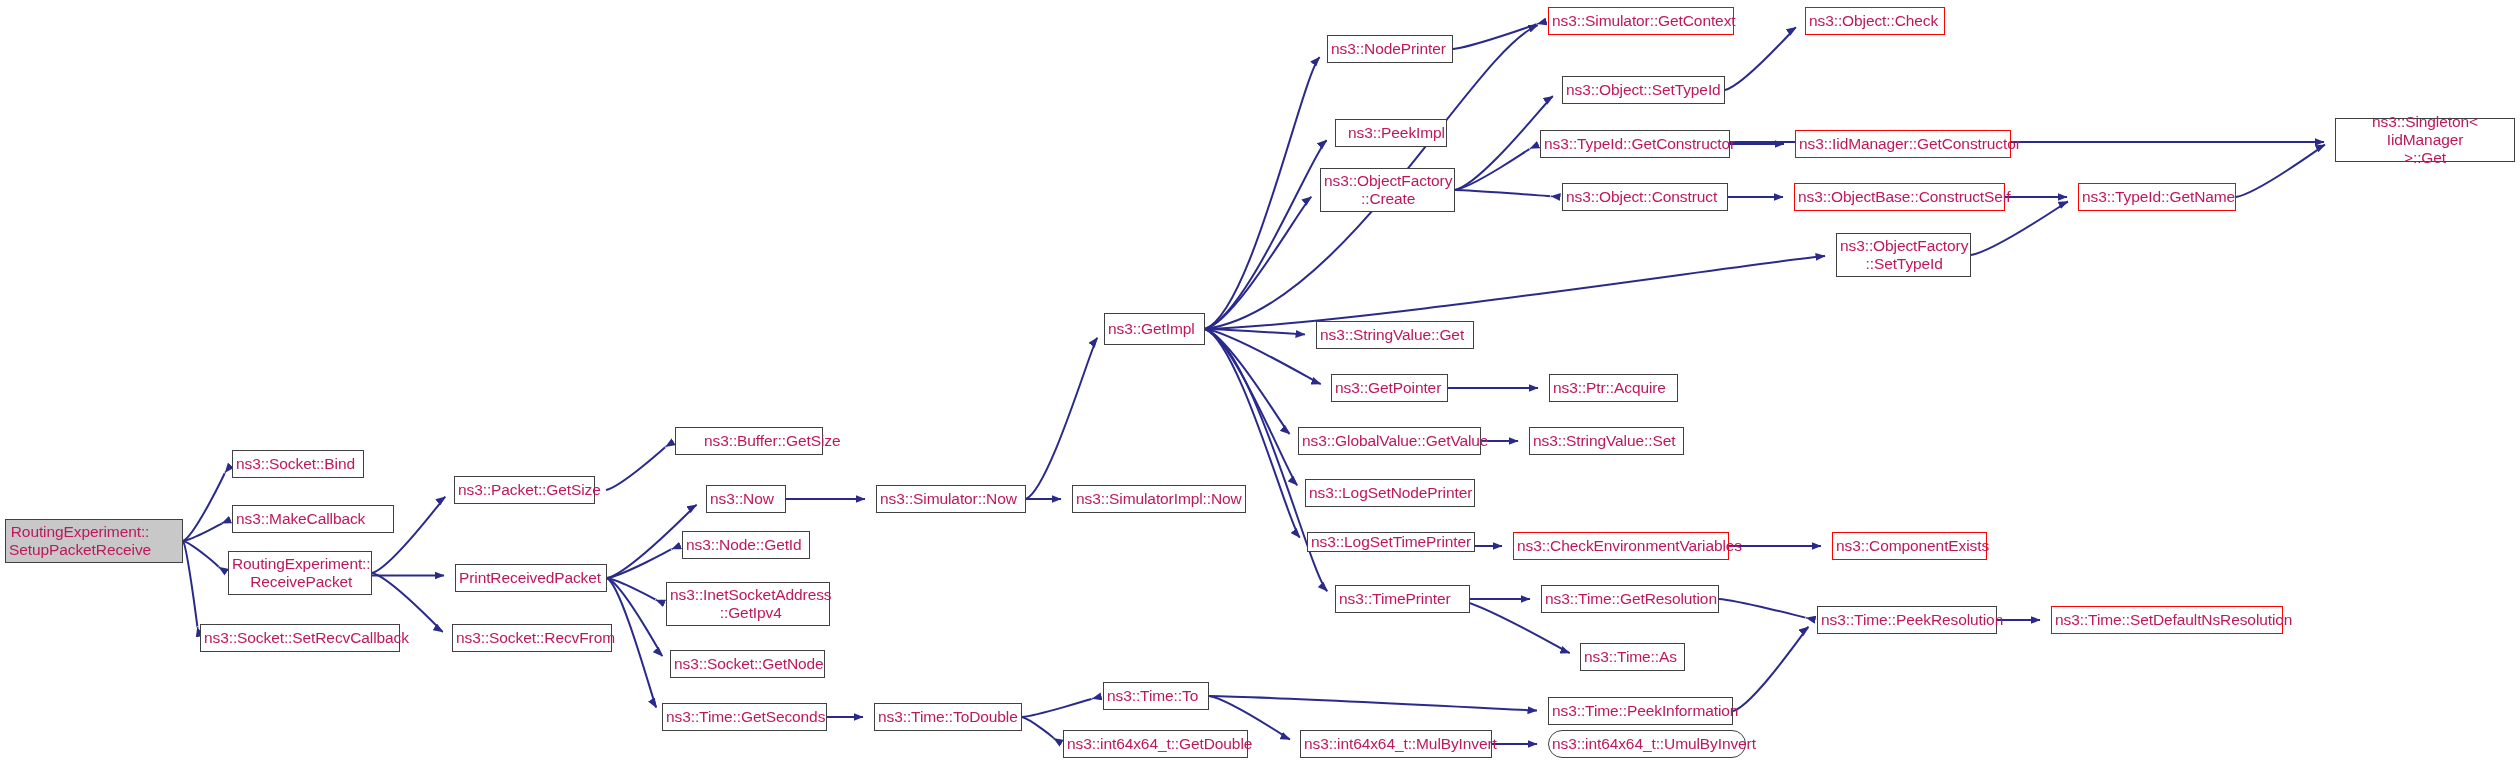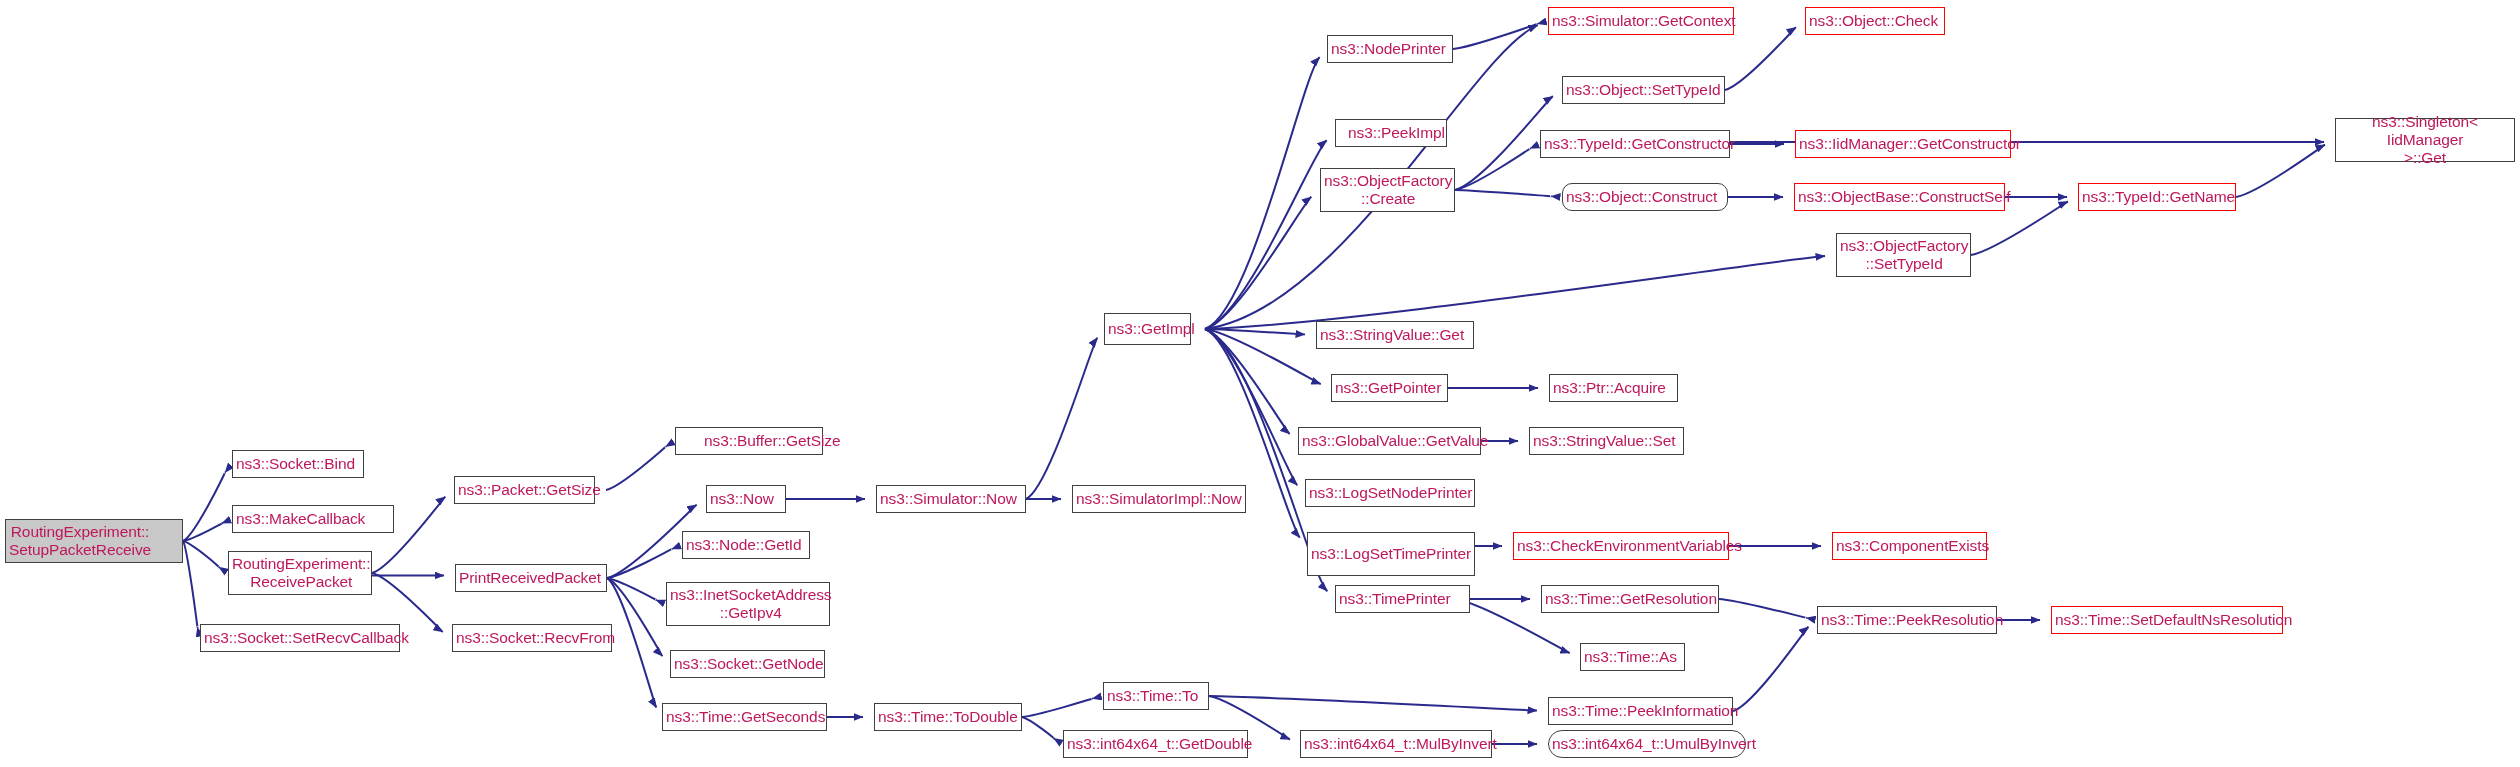--- a/index.html
+++ b/index.html
@@ -129,35 +129,35 @@
       <div class="node" style="left: 682px; top: 531px; width: 128px; height: 28px;"><span>ns3::Node::GetId</span></div>
       <div class="node" style="left: 666px; top: 582px; width: 164px; height: 44px;"><span>ns3::InetSocketAddress
 ::GetIpv4</span></div>
       <div class="node" style="left: 670px; top: 650px; width: 155px; height: 28px;"><span>ns3::Socket::GetNode</span></div>
       <div class="node" style="left: 662px; top: 703px; width: 165px; height: 28px;"><span>ns3::Time::GetSeconds</span></div>
       <div class="node" style="left: 876px; top: 485px; width: 150px; height: 28px;"><span>ns3::Simulator::Now</span></div>
       <div class="node" style="left: 874px; top: 703px; width: 148px; height: 28px;"><span>ns3::Time::ToDouble</span></div>
       <div class="node" style="left: 1072px; top: 485px; width: 174px; height: 28px;"><span>ns3::SimulatorImpl::Now</span></div>
       <div class="node" style="left: 1103px; top: 682px; width: 106px; height: 28px;"><span>ns3::Time::To</span></div>
       <div class="node" style="left: 1063px; top: 730px; width: 185px; height: 28px;"><span>ns3::int64x64_t::GetDouble</span></div>
-      <div class="node" style="left: 1104px; top: 313px; width: 87px; height: 32px;"><span>ns3::GetImpl</span></div>
+      <div class="node" style="left: 1104px; top: 313px; width: 101px; height: 32px;"><span>ns3::GetImpl</span></div>
       <div class="node" style="left: 1327px; top: 35px; width: 126px; height: 28px;"><span>ns3::NodePrinter</span></div>
       <div class="node" style="left: 1335px; top: 119px; width: 112px; height: 28px; padding-left: 12px;"><span>ns3::PeekImpl</span></div>
       <div class="node" style="left: 1320px; top: 168px; width: 135px; height: 44px;"><span>ns3::ObjectFactory
 ::Create</span></div>
       <div class="node" style="left: 1316px; top: 321px; width: 158px; height: 28px;"><span>ns3::StringValue::Get</span></div>
       <div class="node" style="left: 1331px; top: 374px; width: 117px; height: 28px;"><span>ns3::GetPointer</span></div>
       <div class="node" style="left: 1298px; top: 427px; width: 183px; height: 28px;"><span>ns3::GlobalValue::GetValue</span></div>
       <div class="node" style="left: 1305px; top: 479px; width: 170px; height: 28px;"><span>ns3::LogSetNodePrinter</span></div>
-      <div class="node" style="left: 1307px; top: 532px; width: 168px; height: 44px;"><span>ns3::LogSetTimePrinter</span></div>
+      <div class="node" style="left: 1307px; top: 532px; width: 168px; height: 20px;"><span>ns3::LogSetTimePrinter</span></div>
       <div class="node" style="left: 1335px; top: 585px; width: 135px; height: 28px;"><span>ns3::TimePrinter</span></div>
       <div class="node red" style="left: 1548px; top: 7px; width: 186px; height: 28px;"><span>ns3::Simulator::GetContext</span></div>
       <div class="node" style="left: 1562px; top: 76px; width: 163px; height: 28px;"><span>ns3::Object::SetTypeId</span></div>
       <div class="node" style="left: 1540px; top: 130px; width: 190px; height: 28px;"><span>ns3::TypeId::GetConstructor</span></div>
-      <div class="node" style="left: 1562px; top: 183px; width: 166px; height: 28px; border-radius: 10px;"><span>ns3::Object::Construct</span></div>
+      <div class="node" style="left: 1562px; top: 183px; width: 166px; height: 28px;"><span>ns3::Object::Construct</span></div>
       <div class="node" style="left: 1549px; top: 374px; width: 129px; height: 28px;"><span>ns3::Ptr::Acquire</span></div>
       <div class="node" style="left: 1529px; top: 427px; width: 155px; height: 28px;"><span>ns3::StringValue::Set</span></div>
       <div class="node red" style="left: 1513px; top: 532px; width: 216px; height: 28px;"><span>ns3::CheckEnvironmentVariables</span></div>
       <div class="node" style="left: 1541px; top: 585px; width: 178px; height: 28px;"><span>ns3::Time::GetResolution</span></div>
       <div class="node" style="left: 1580px; top: 643px; width: 105px; height: 28px;"><span>ns3::Time::As</span></div>
       <div class="node" style="left: 1548px; top: 697px; width: 185px; height: 28px;"><span>ns3::Time::PeekInformation</span></div>
       <div class="node" style="left: 1300px; top: 730px; width: 192px; height: 28px;"><span>ns3::int64x64_t::MulByInvert</span></div>
       <div class="node" style="left: 1548px; top: 730px; width: 198px; height: 28px; border-radius: 14px;"><span>ns3::int64x64_t::UmulByInvert</span></div>
       <div class="node red" style="left: 1795px; top: 130px; width: 216px; height: 28px;"><span>ns3::IidManager::GetConstructor</span></div>
       <div class="node red" style="left: 1794px; top: 183px; width: 211px; height: 28px;"><span>ns3::ObjectBase::ConstructSelf</span></div>

